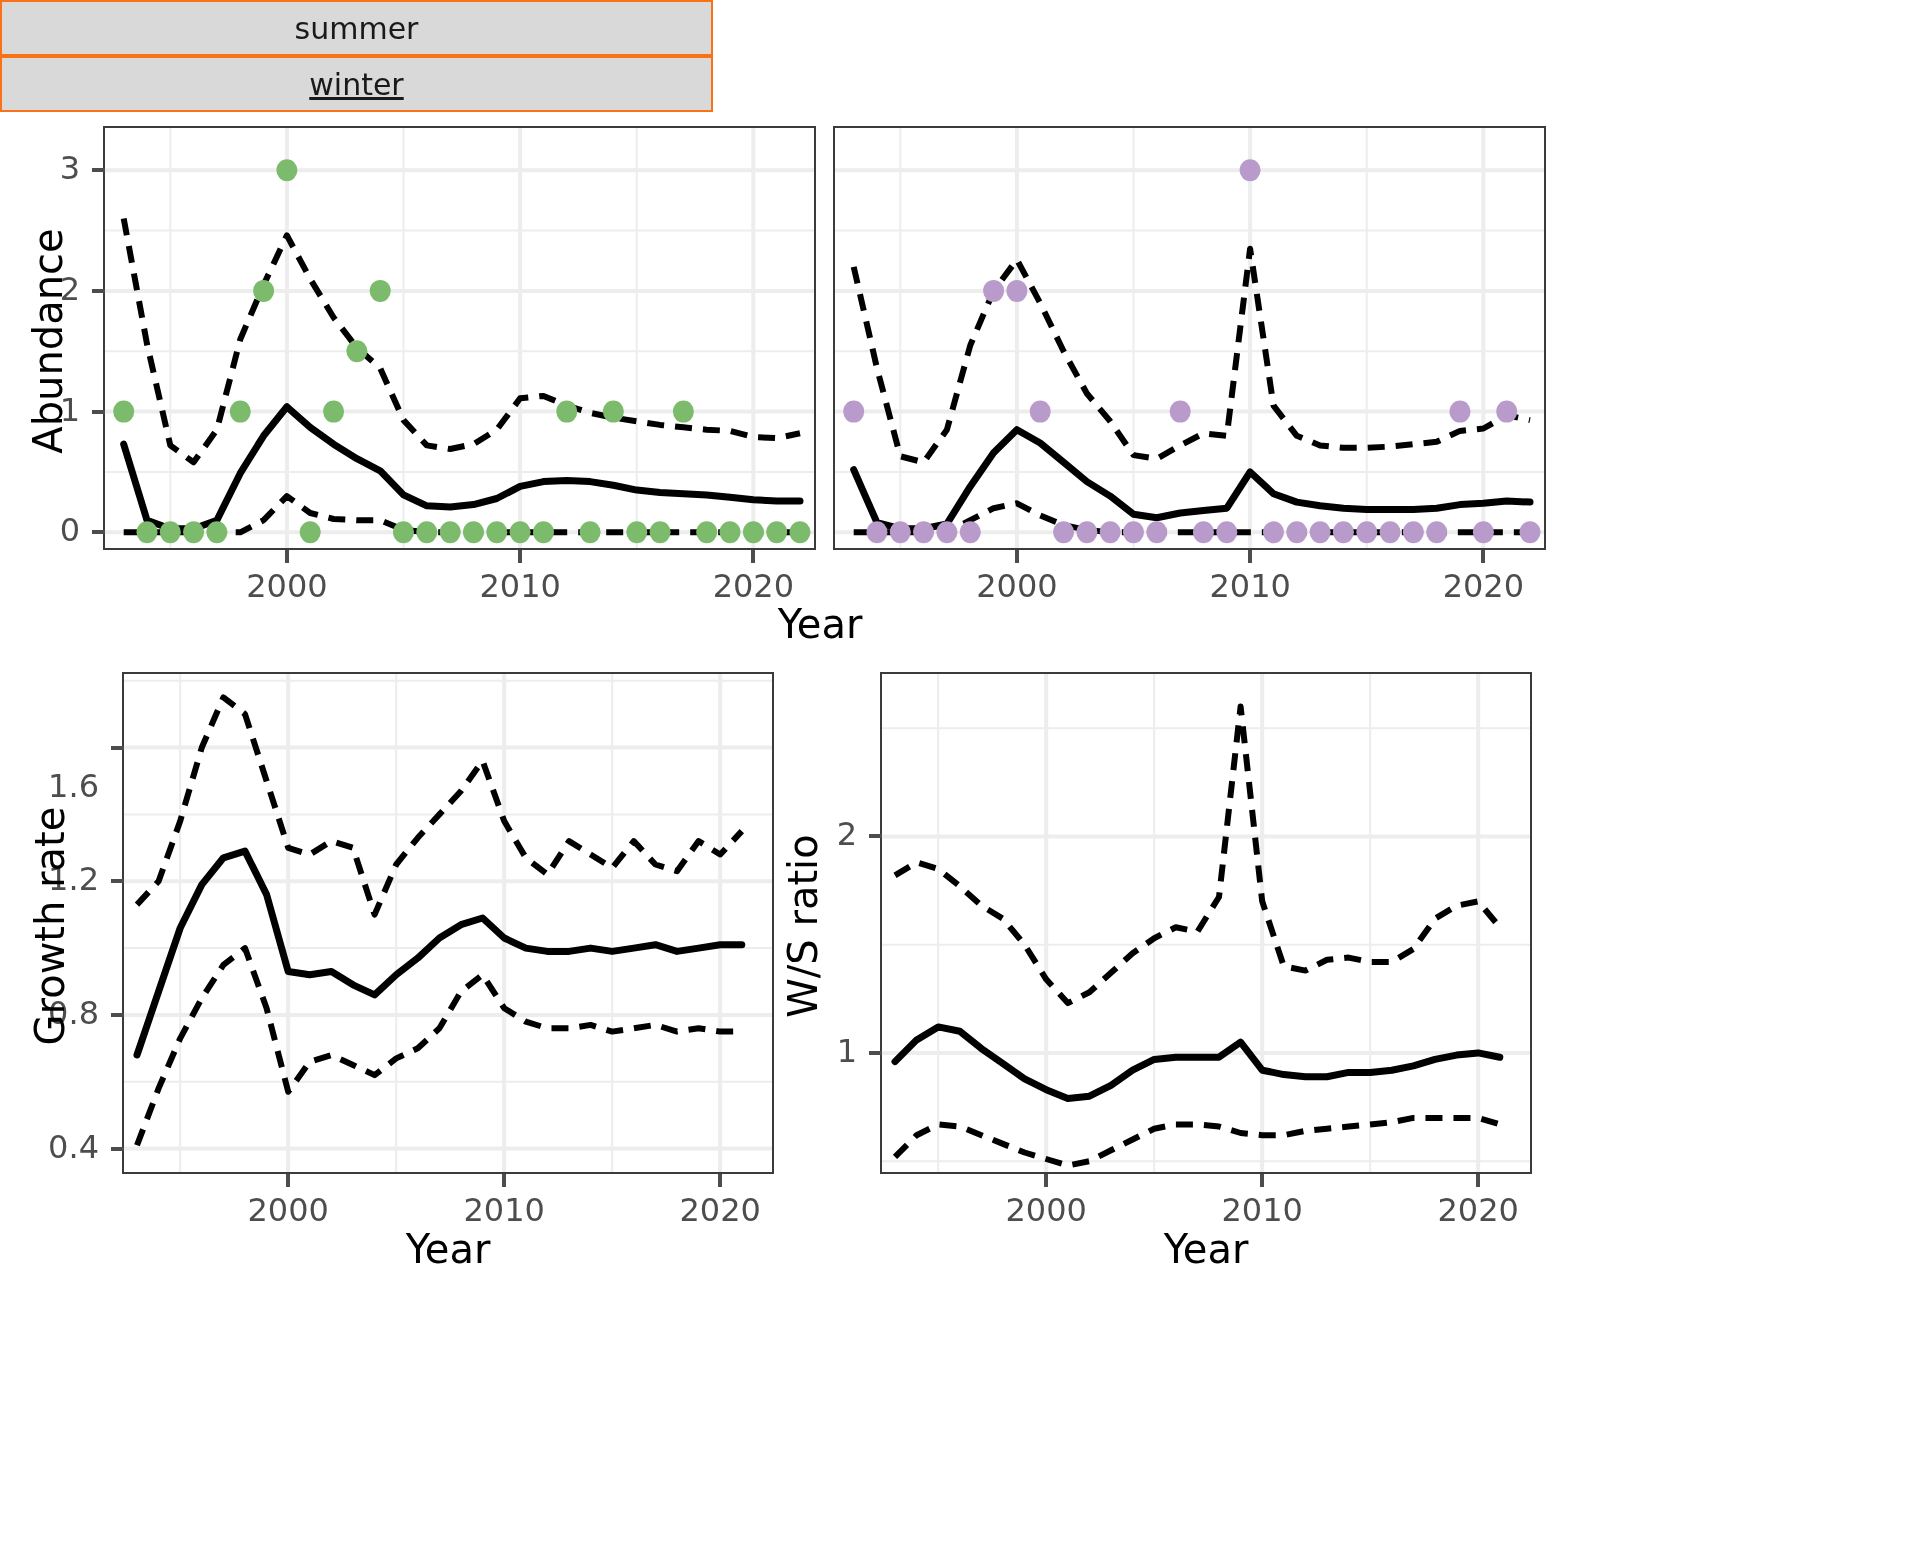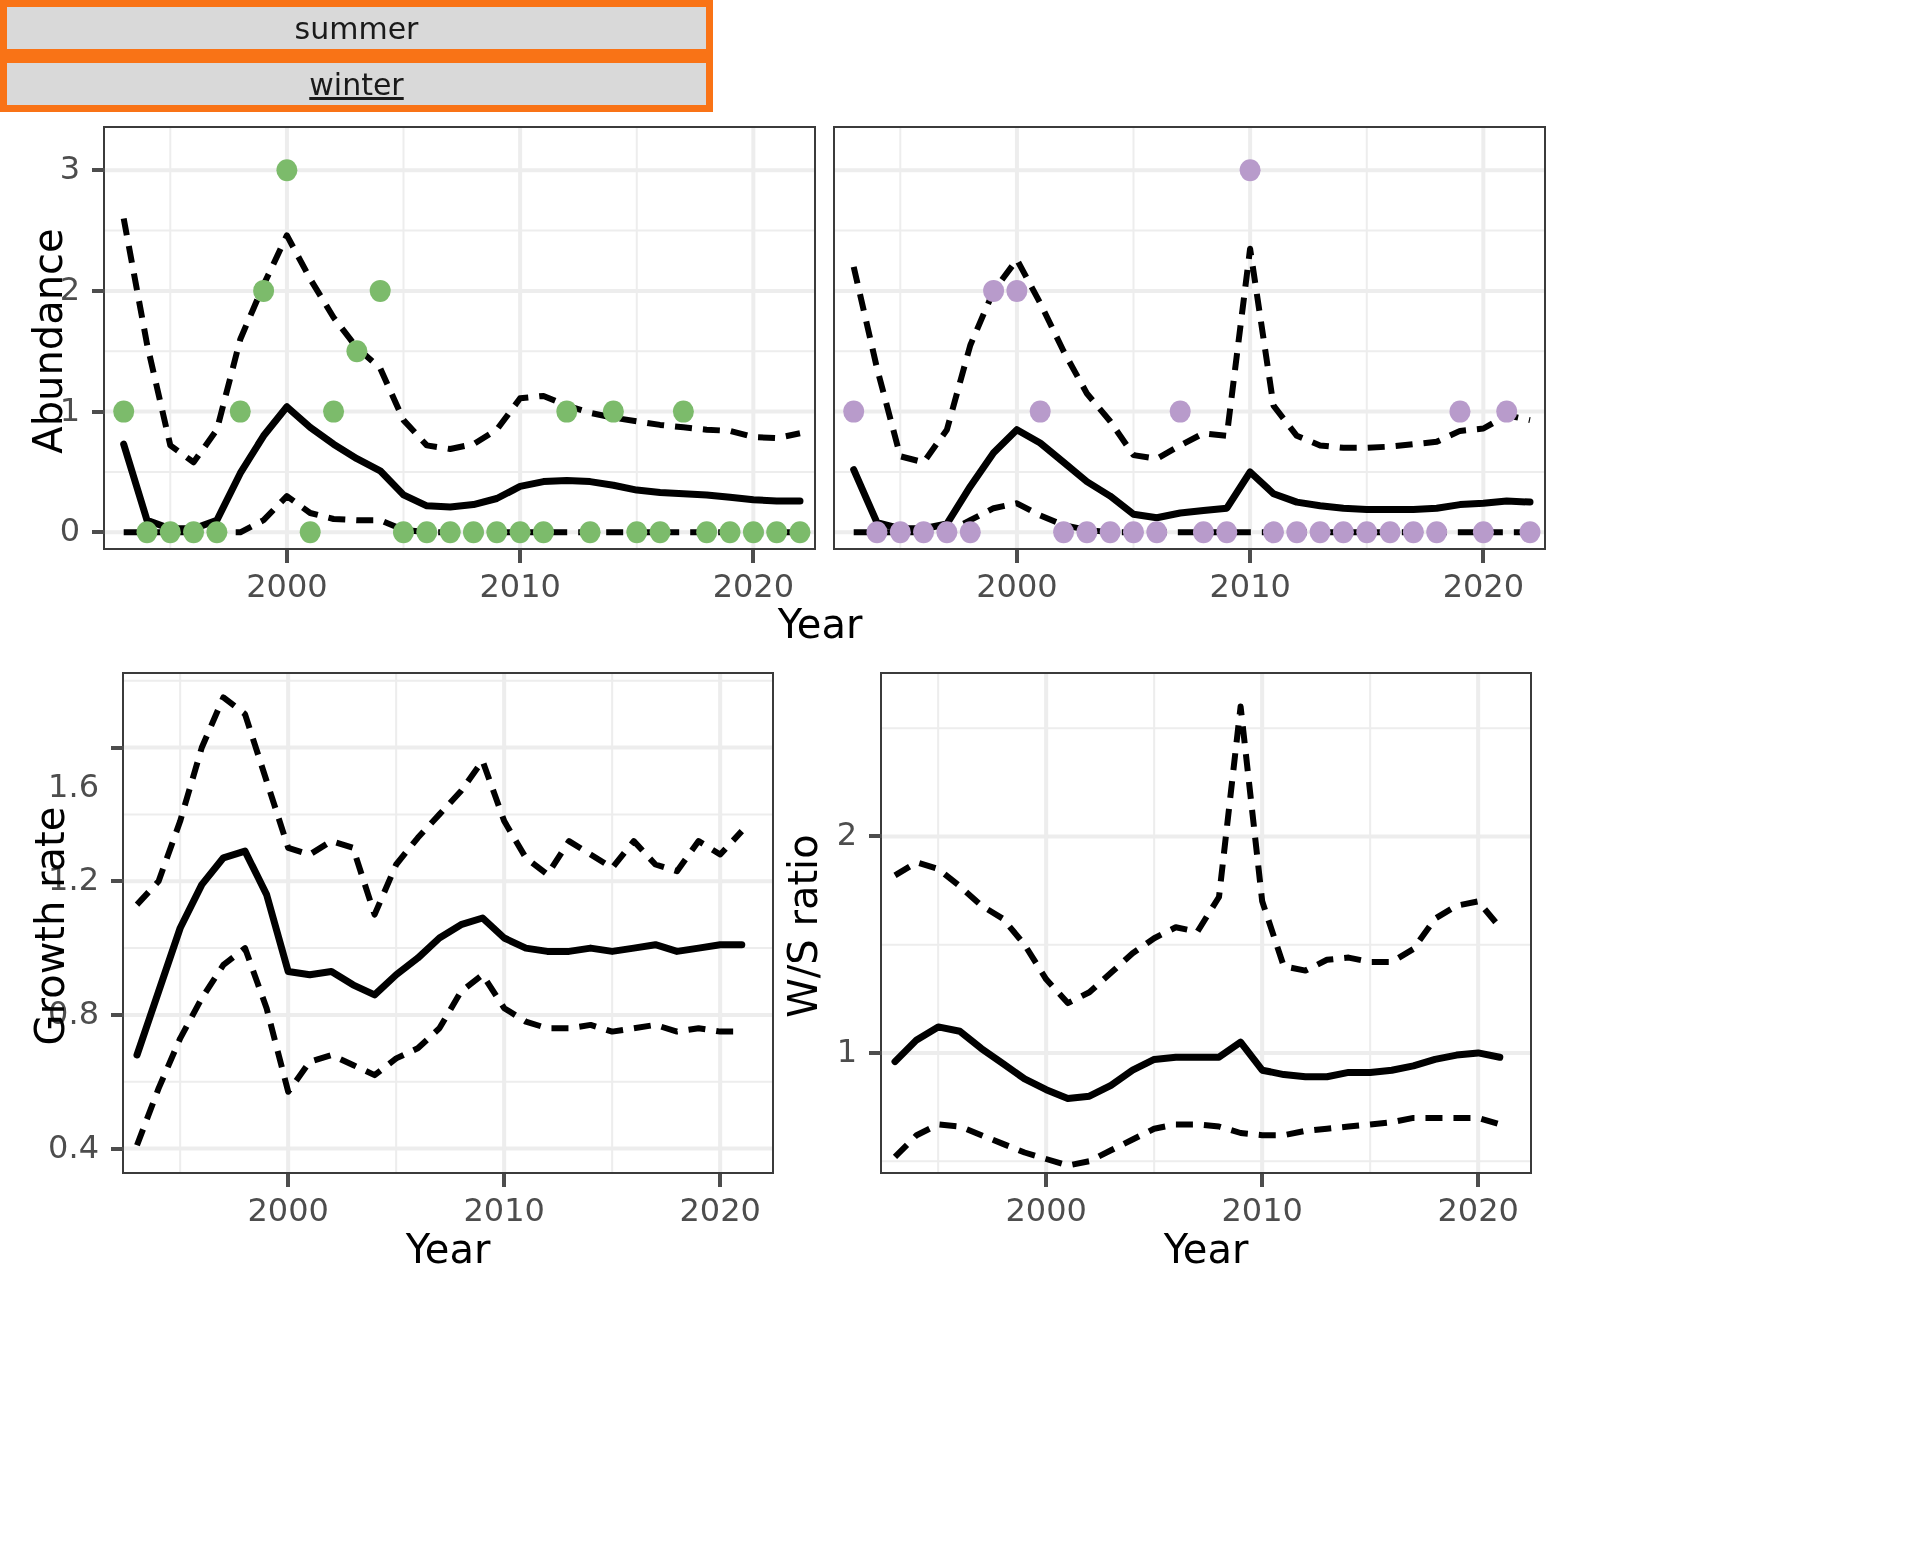--- a/index.html
+++ b/index.html
@@ -5,21 +5,21 @@
   html,body{margin:0;padding:0;background:#ffffff;}
   body{width:1920px;height:1560px;font-family:"DejaVu Sans","Liberation Sans",sans-serif;color:#000;}
   #root{position:relative;width:1920px;height:1560px;}
 
   .title{
     position:absolute;left:0;top:8px;width:1920px;text-align:center;
     font-size:42px;color:#000;letter-spacing:0.2px;
   }
   .strip{
     box-sizing:border-box;
-    background:#d9d9d9;border:7px solid #f97316;
+    background:#d9d9d9;border:2px solid #f97316;
     display:flex;align-items:center;justify-content:center;
     font-size:30px;color:#1a1a1a;
   }
   .plotbox{
     box-sizing:border-box;
     background:#ffffff;border:2px solid #3b3b3b;
     position:absolute;overflow:hidden;
   }
   .axis-title{position:absolute;font-size:40px;color:#000;}
   .axis-title.vert{transform-origin:center center;}

